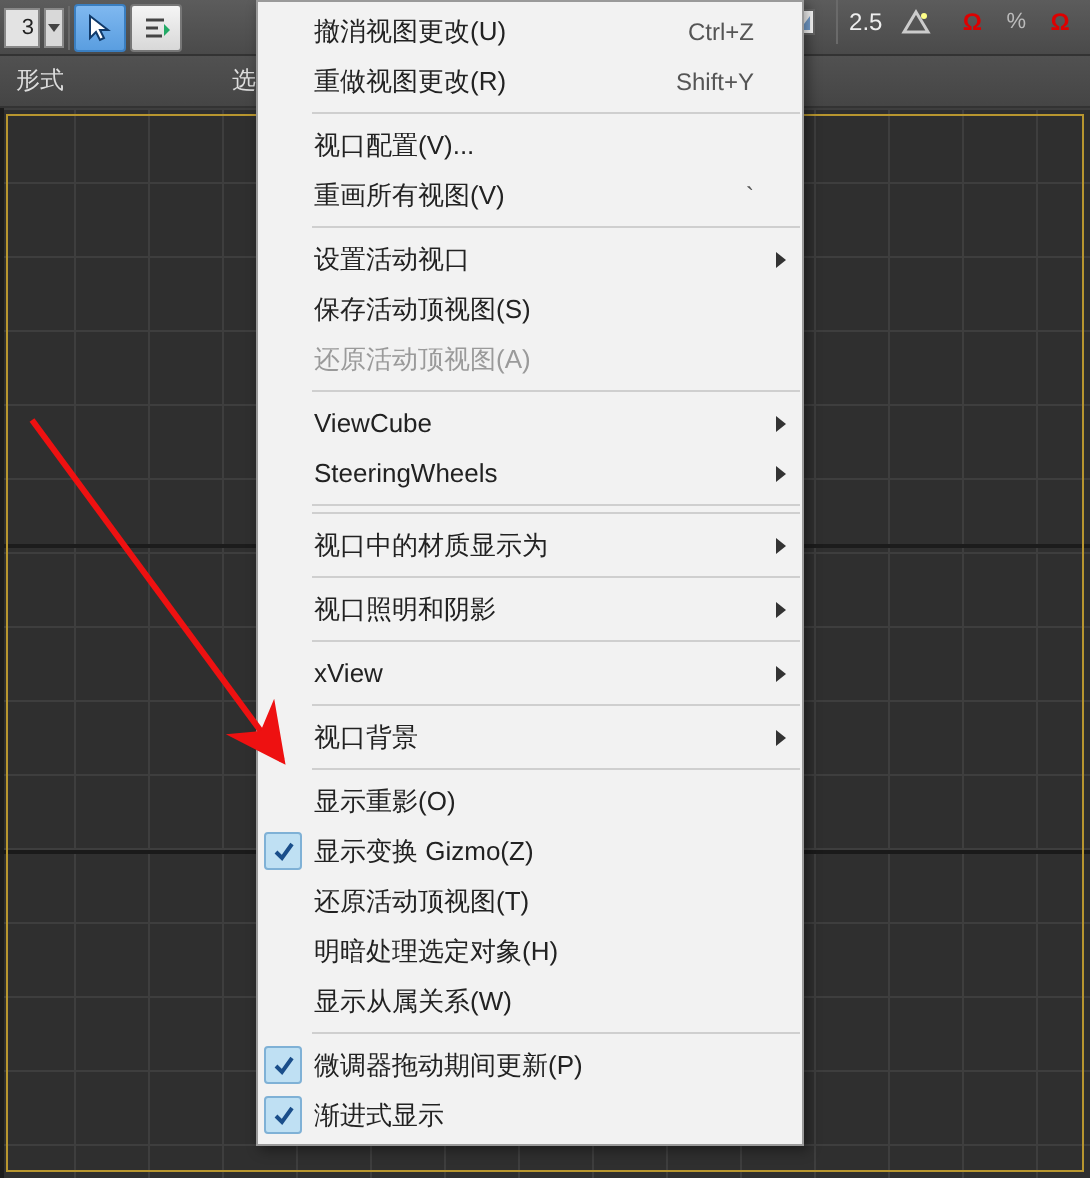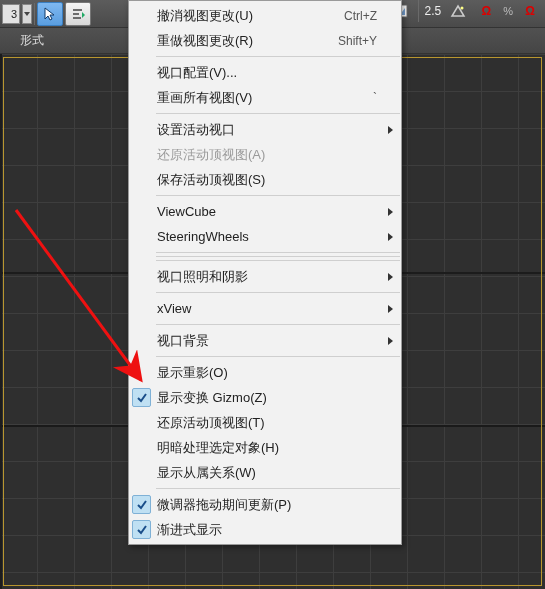--- a/index.html
+++ b/index.html
@@ -40,21 +40,21 @@
   .tb-pct { color:#bbb; font-size:11px;}
   .sep { width:1px; height:22px; background:#6a6a6a;}
   
   .row2 {
     position:absolute; top:28px; left:0; right:0; height:26px;
     background:linear-gradient(#515151,#454545);
     border-bottom:1px solid #333;
     display:flex; align-items:center;
     color:#ddd; font-size:12px;
   }
-  .row2 span { margin-left:20px; }
+  .row2 span { margin-left:8px; }
   
   .vp {
     position:absolute; top:54px; left:0; right:0; bottom:0;
     background:#2f2f2f;
   }
   .vp::before {
     content:""; position:absolute; inset:0;
     background-image:
       linear-gradient(#3e3e3e 1px, transparent 1px),
       linear-gradient(90deg,#3e3e3e 1px, transparent 1px);
@@ -193,37 +193,41 @@
     </div>
   <div class="mi">
       <span class="lbl">重画所有视图(V)</span>
       <span class="sc">`</span>
     </div>
   <div class="msep"></div>
   <div class="mi">
       <span class="lbl">设置活动视口</span>
       <span class="arrow"></span>
     </div>
+  <div class="mi">
+      <span class="lbl">保存活动顶视图(S)</span>
+    </div>
   <div class="mi disabled">
       <span class="lbl">还原活动顶视图(A)</span>
     </div>
-  <div class="mi">
-      <span class="lbl">保存活动顶视图(S)</span>
-    </div>
   <div class="msep"></div>
   <div class="mi">
       <span class="lbl">ViewCube</span>
       <span class="arrow"></span>
     </div>
   <div class="mi">
       <span class="lbl">SteeringWheels</span>
       <span class="arrow"></span>
     </div>
   <div class="msep"></div>
   <div class="msep"></div>
+  <div class="mi">
+      <span class="lbl">视口中的材质显示为</span>
+      <span class="arrow"></span>
+    </div>
   <div class="msep"></div>
   <div class="mi">
       <span class="lbl">视口照明和阴影</span>
       <span class="arrow"></span>
     </div>
   <div class="msep"></div>
   <div class="mi">
       <span class="lbl">xView</span>
       <span class="arrow"></span>
     </div>

